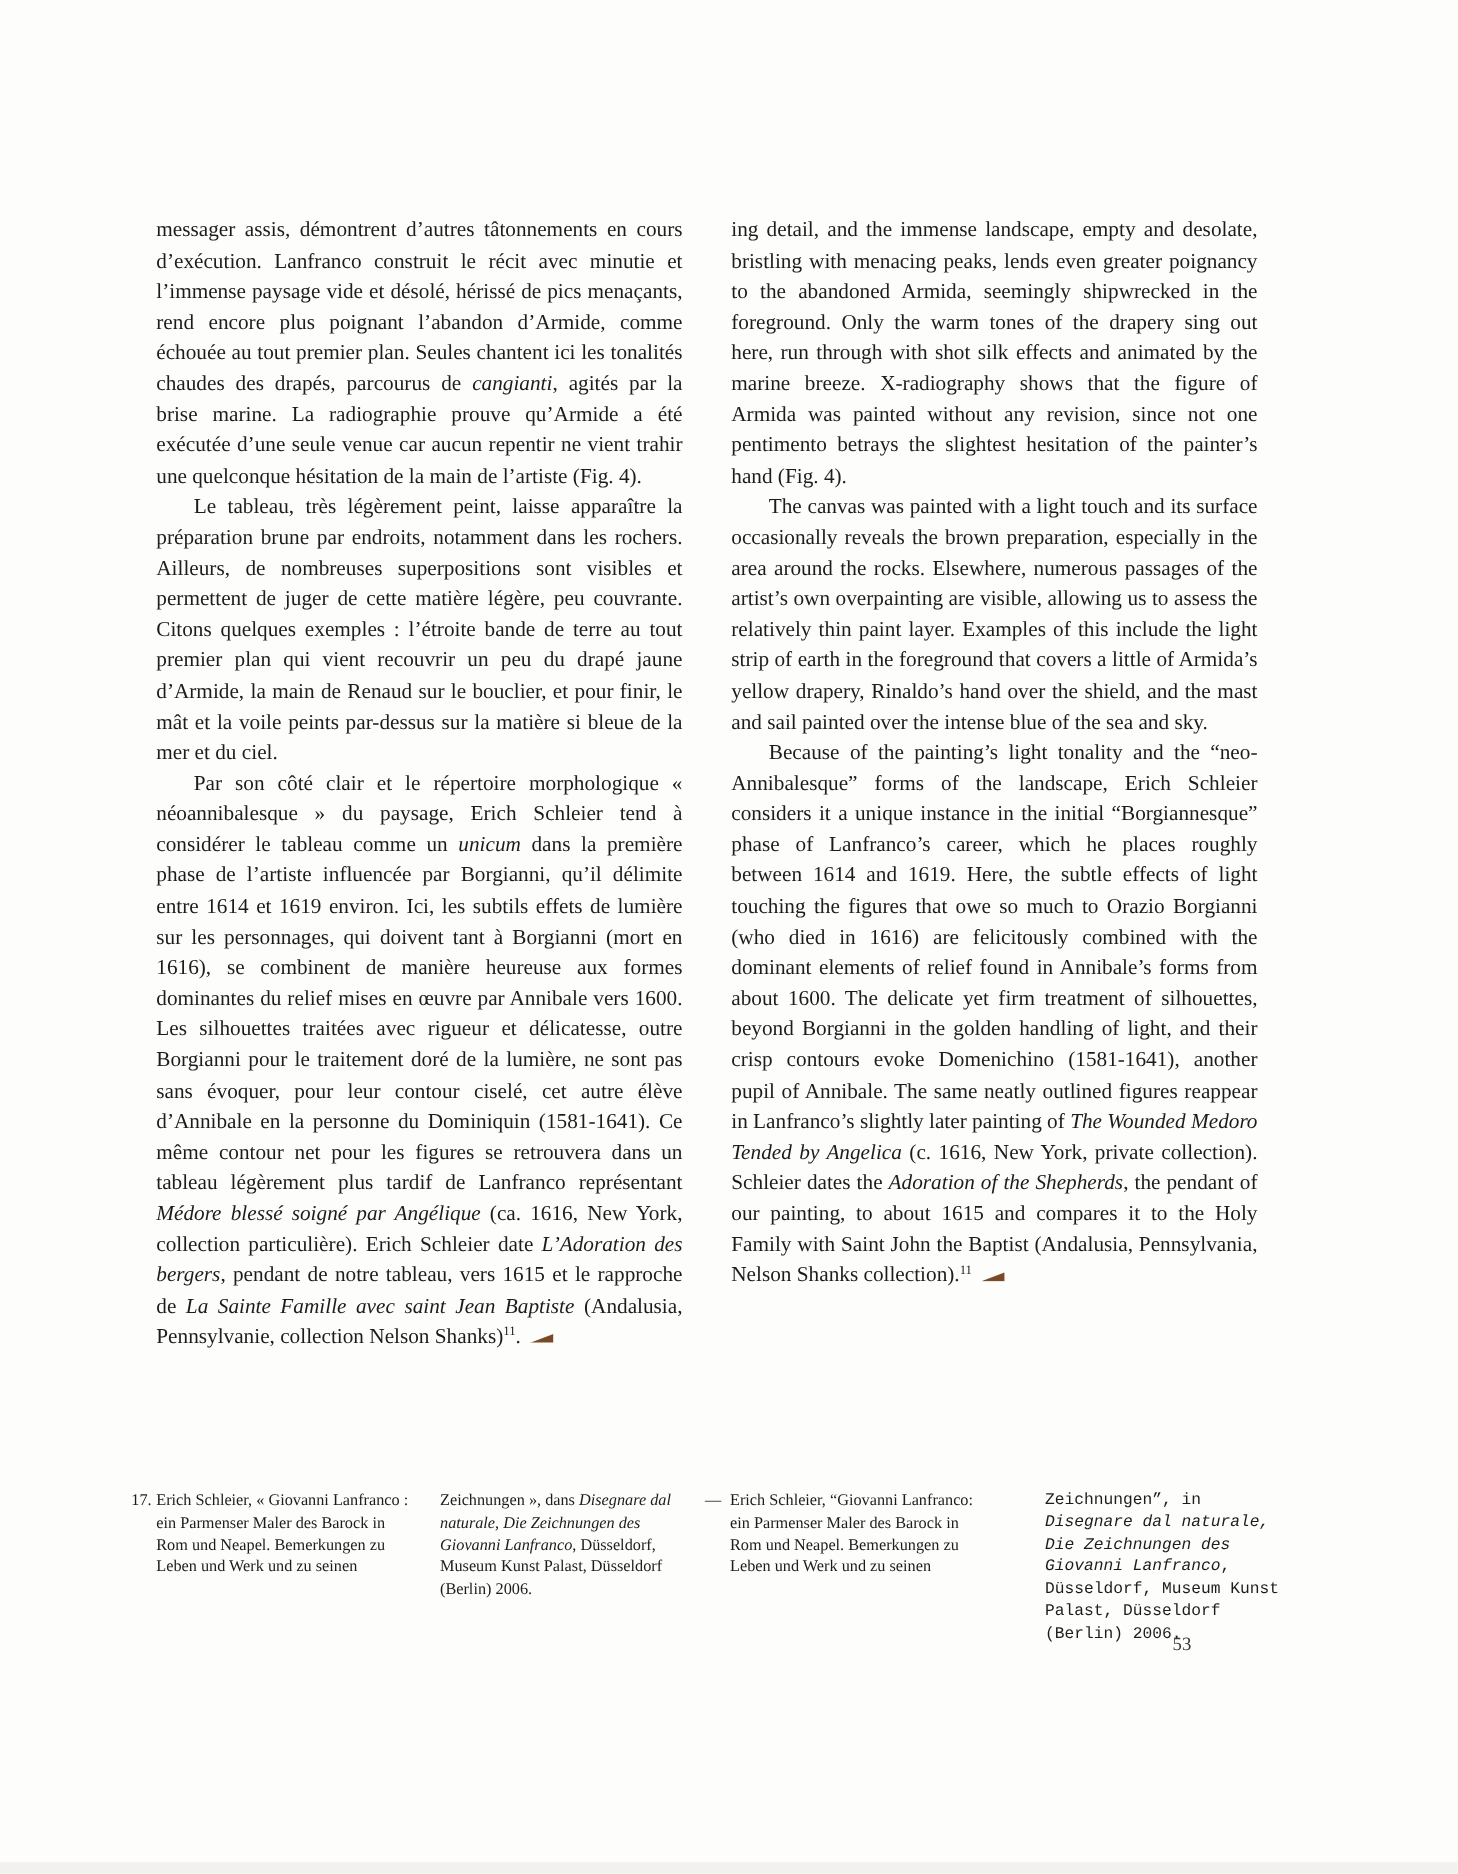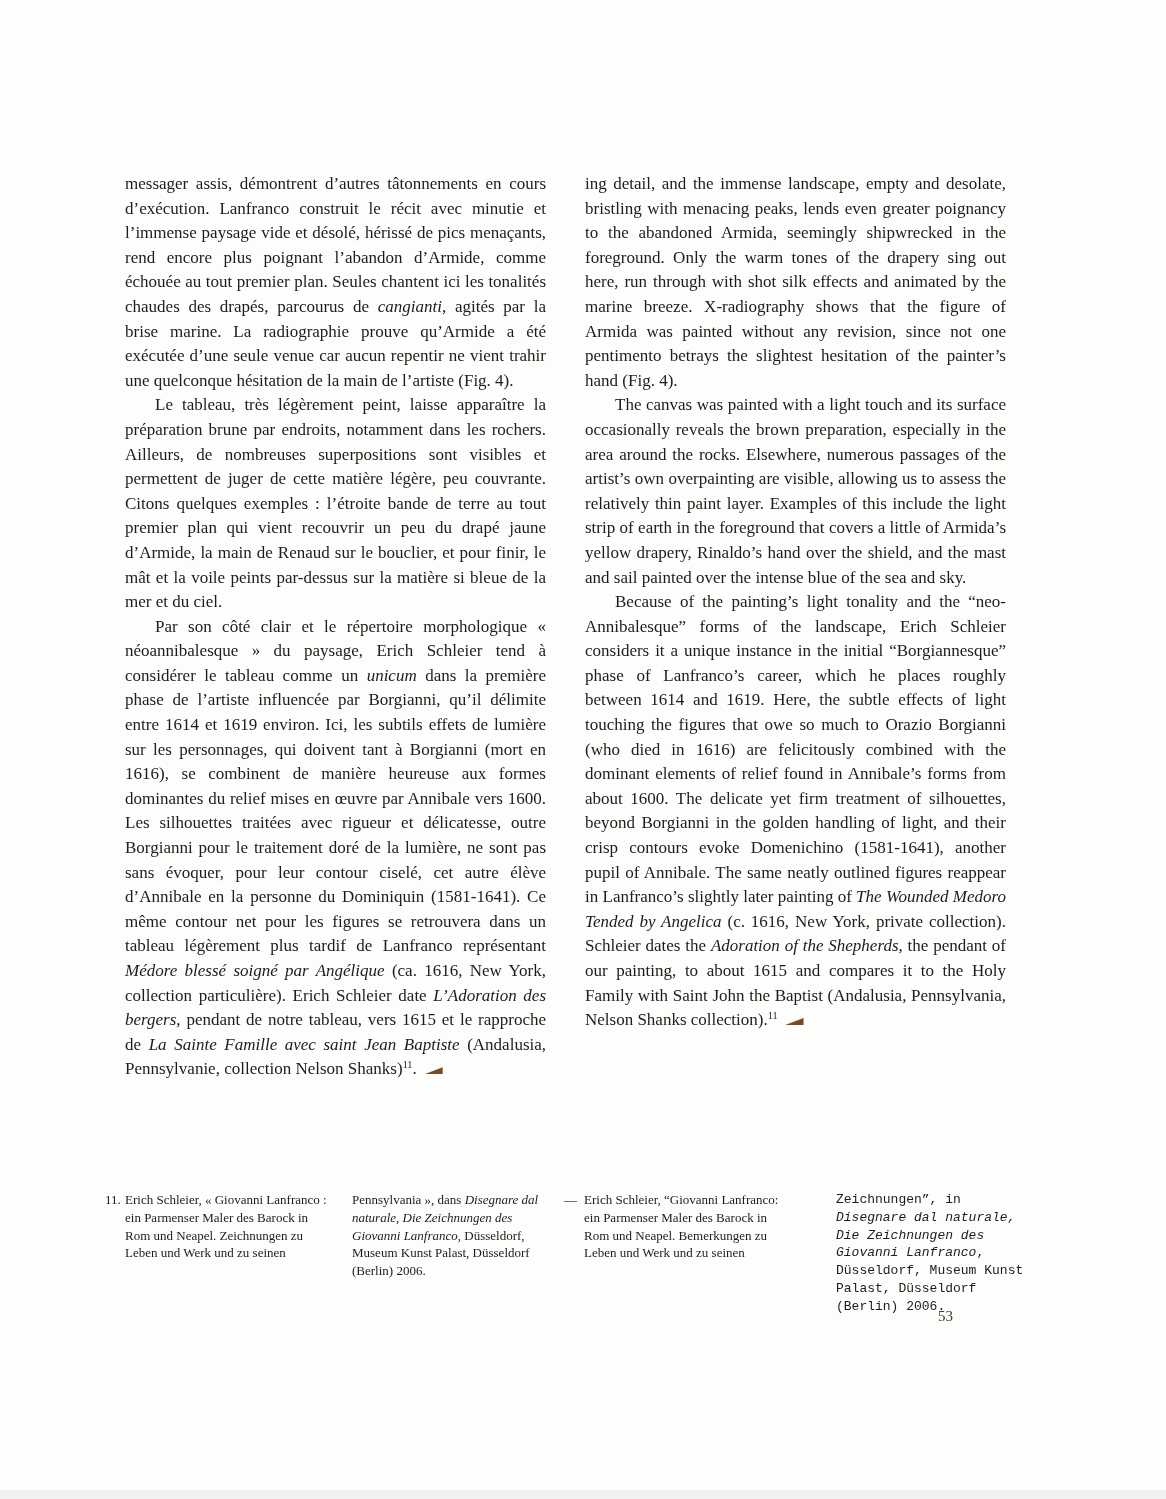--- a/index.html
+++ b/index.html
@@ -81,24 +81,24 @@
       </div>
     <div class="column" lang="en">
         <p class="para"><span>ing detail, and the immense landscape, empty and desolate, bristling with menacing peaks, lends even greater poignancy to the abandoned Armida, seemingly shipwrecked in the foreground. Only the warm tones of the drapery sing out here, run through with shot silk effects and animated by the marine breeze. X-radiography shows that the figure of Armida was painted without any revision, since not one pentimento betrays the slightest hesitation of the painter’s hand (Fig. 4).</span></p>
         <p class="para indent"><span>The canvas was painted with a light touch and its surface occasionally reveals the brown preparation, especially in the area around the rocks. Elsewhere, numerous passages of the artist’s own overpainting are visible, allowing us to assess the relatively thin paint layer. Examples of this include the light strip of earth in the foreground that covers a little of Armida’s yellow drapery, Rinaldo’s hand over the shield, and the mast and sail painted over the intense blue of the sea and sky.</span></p>
         <p class="para indent"><span>Because of the painting’s light tonality and the “neo-Annibalesque” forms of the landscape, Erich Schleier considers it a unique instance in the initial “Borgiannesque” phase of Lanfranco’s career, which he places roughly between 1614 and 1619. Here, the subtle effects of light touching the figures that owe so much to Orazio Borgianni (who died in 1616) are felicitously combined with the dominant elements of relief found in Annibale’s forms from about 1600. The delicate yet firm treatment of silhouettes, beyond Borgianni in the golden handling of light, and their crisp contours evoke Domenichino (1581-1641), another pupil of Annibale. The same neatly outlined figures reappear in Lanfranco’s slightly later painting of </span><em>The Wounded Medoro Tended by Angelica</em><span> (c. 1616, New York, private collection). Schleier dates the </span><em>Adoration of the Shepherds</em><span>, the pendant of our painting, to about 1615 and compares it to the Holy Family with Saint John the Baptist (Andalusia, Pennsylvania, Nelson Shanks collection).</span><sup>11</sup><span class="end-marker"></span></p>
       </div>
   </div>
 
   <div class="footnotes">
     <div class="footnote fn1" lang="fr">
-        <p class="para"><span class="fn-marker">11.</span><span>Erich Schleier, « Giovanni Lanfranco : ein Parmenser Maler des Barock in Rom und Neapel. Zeichnungen zu Leben und Werk und zu seinen</span></p>
+        <p class="para"><span class="fn-marker">17.</span><span>Erich Schleier, « Giovanni Lanfranco : ein Parmenser Maler des Barock in Rom und Neapel. Bemerkungen zu Leben und Werk und zu seinen</span></p>
       </div>
     <div class="footnote fn2" lang="fr">
-        <p class="para"><span>Pennsylvania », dans </span><em>Disegnare dal naturale, Die Zeichnungen des Giovanni Lanfranco</em><span>, Düsseldorf, Museum Kunst Palast, Düsseldorf (Berlin) 2006.</span></p>
+        <p class="para"><span>Zeichnungen », dans </span><em>Disegnare dal naturale, Die Zeichnungen des Giovanni Lanfranco</em><span>, Düsseldorf, Museum Kunst Palast, Düsseldorf (Berlin) 2006.</span></p>
       </div>
     <div class="footnote fn3" lang="en">
         <p class="para"><span class="fn-marker">—</span><span>Erich Schleier, “Giovanni Lanfranco: ein Parmenser Maler des Barock in Rom und Neapel. Bemerkungen zu Leben und Werk und zu seinen</span></p>
       </div>
     <div class="footnote fn4" lang="en">
         <p class="para"><span>Zeichnungen”, in </span><em>Disegnare dal naturale, Die Zeichnungen des Giovanni Lanfranco</em><span>, Düsseldorf, Museum Kunst Palast, Düsseldorf (Berlin) 2006.</span></p>
       </div>
   </div>
 
   <div class="page-number">53</div>

